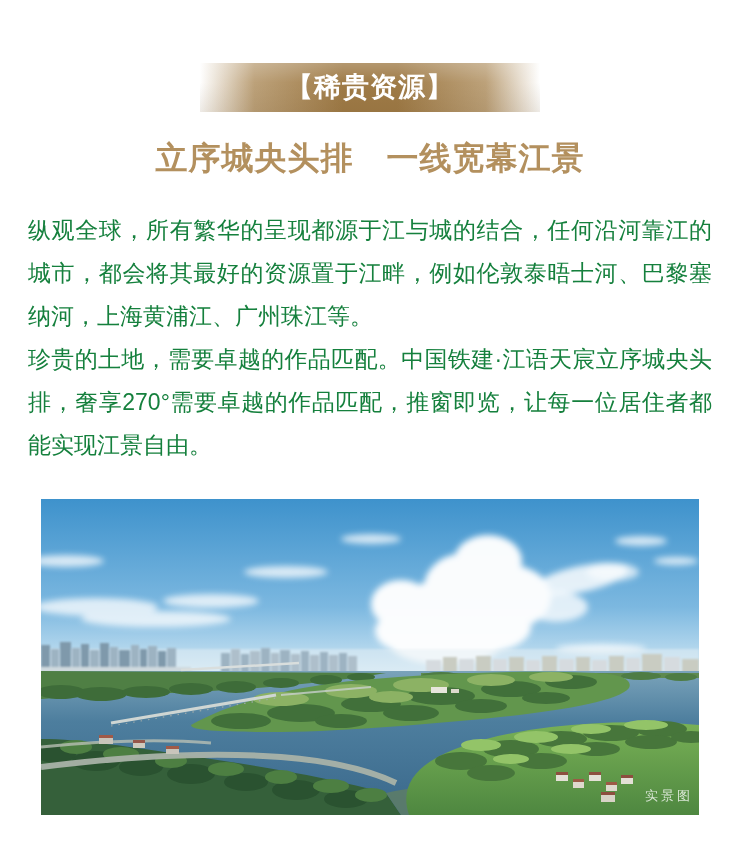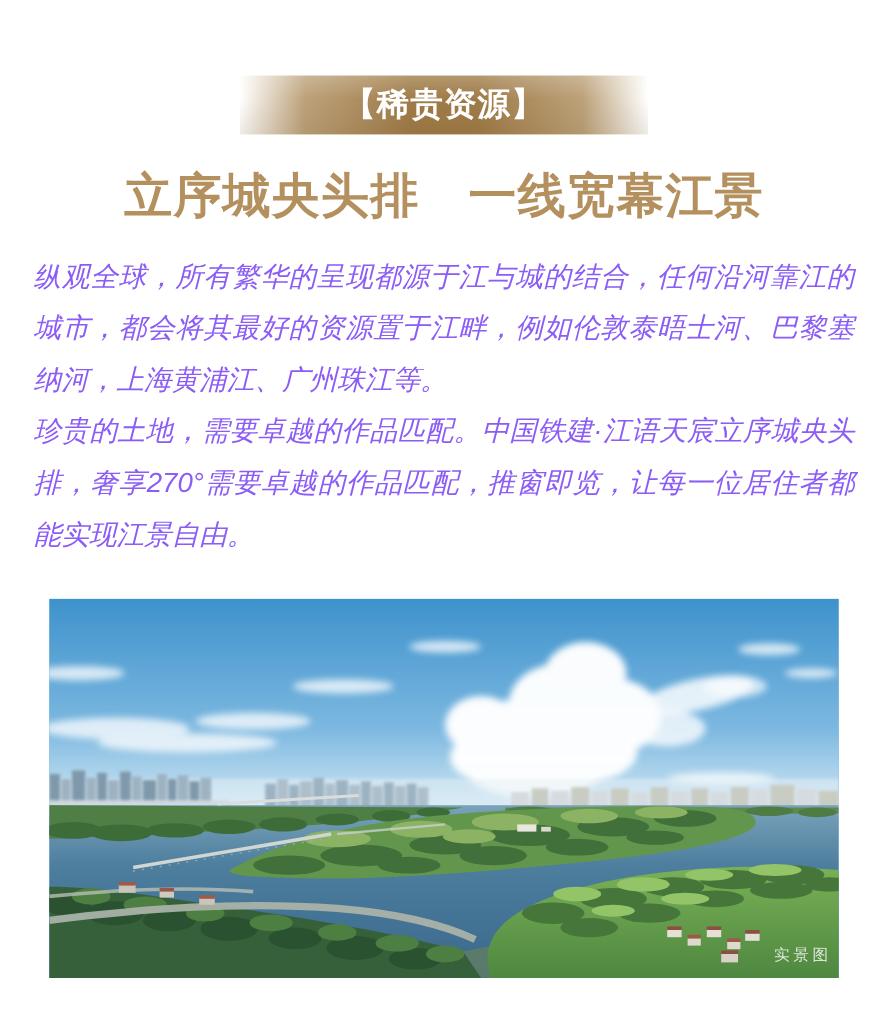--- a/index.html
+++ b/index.html
@@ -15,28 +15,28 @@
       linear-gradient(180deg, rgba(255,255,255,0.22) 0%, rgba(255,255,255,0) 40%, rgba(92,62,20,0.10) 100%),
       linear-gradient(90deg, rgba(166,130,77,0) 0%, rgba(166,130,77,0.75) 16%, #9f7b47 42%, #9f7b47 58%, rgba(166,130,77,0.75) 84%, rgba(166,130,77,0) 100%);
     display:flex;align-items:center;justify-content:center;
   }
   .badge-label{
     color:#ffffff;font-size:27px;font-weight:bold;letter-spacing:1px;line-height:1;
   }
   
   .title{
     position:absolute;top:134px;left:0;width:740px;
-    text-align:center;color:#b3905e;font-size:40px;font-weight:bold;
+    text-align:center;color:#b3905e;font-size:32px;font-weight:bold;
     letter-spacing:1px;margin:0;line-height:1.5;
   }
   
   .article{
     position:absolute;top:209px;left:28px;width:684px;
-    color:#8b5cf6;font-size:23px;line-height:43px;
-    text-align:justify;text-justify:inter-ideograph;font-style:italic;
+    color:#15803d;font-size:23px;line-height:43px;
+    text-align:justify;text-justify:inter-ideograph;
   }
   .article p{margin:0;}
   
   .photo{
     position:absolute;top:499px;left:41px;width:658px;height:316px;margin:0;
     overflow:hidden;background:#7cb8e0;
   }
   .photo svg{display:block;}
 </style>
 </head>

